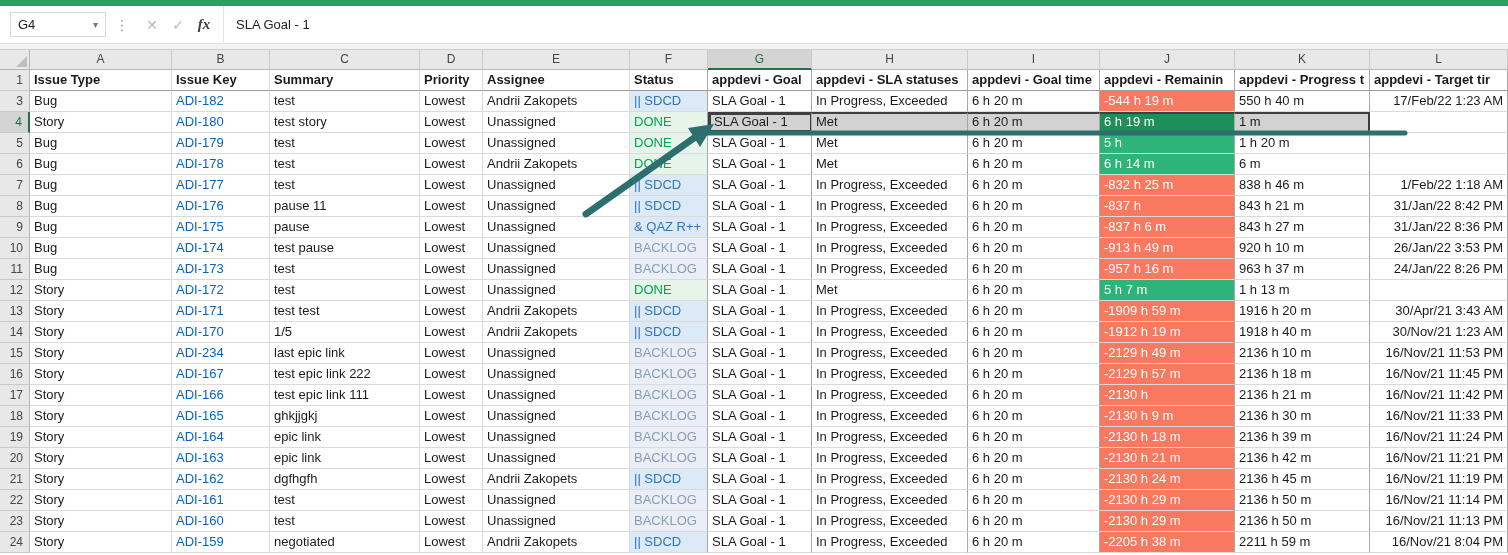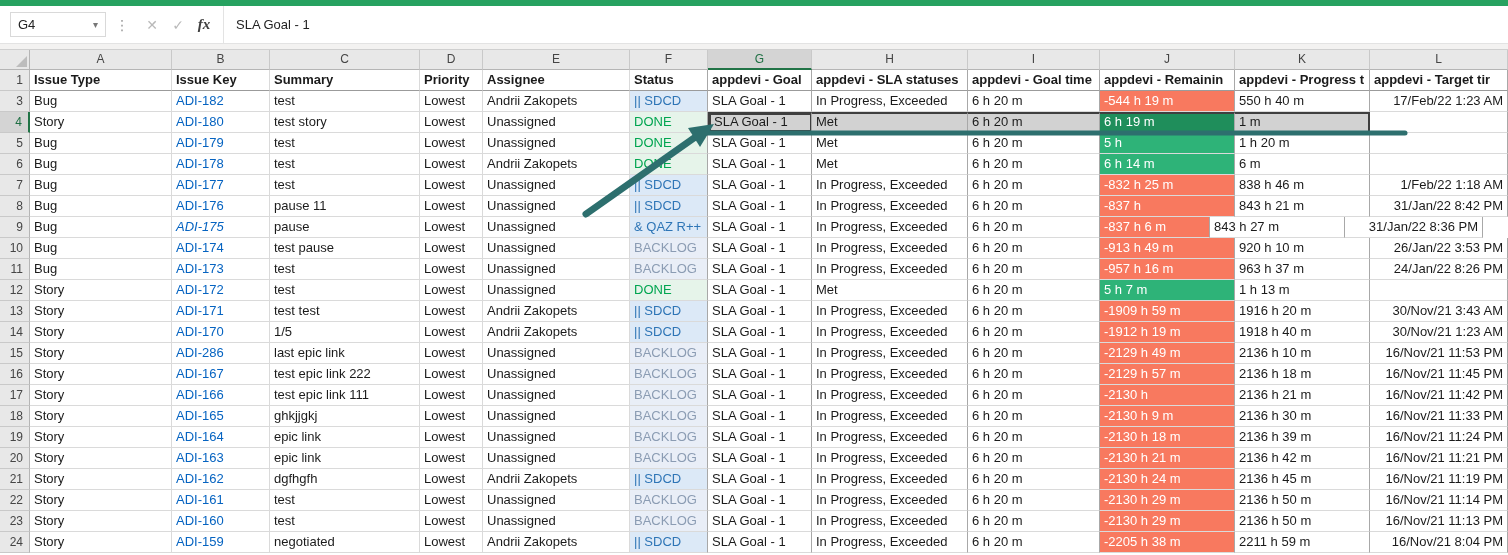--- a/index.html
+++ b/index.html
@@ -187,29 +187,29 @@
         <div class="cell dv" style="width: 104px;">SLA Goal - 1</div>
         <div class="cell dv" style="width: 156px;">In Progress, Exceeded</div>
         <div class="cell dv" style="width: 132px;">6 h 20 m</div>
         <div class="cell rem rem-neg dv" style="width: 135px;">-837 h</div>
         <div class="cell dv" style="width: 135px;">843 h 21 m</div>
         <div class="cell date dv" style="width: 138px;">31/Jan/22 8:42 PM</div>
       </div>
       <div class="row">
         <div class="rownum">9</div>
         <div class="cell" style="width: 142px;">Bug</div>
-        <div class="cell link" style="width: 98px; font-style: italic;">ADI-175</div>
+        <div class="cell link" style="width: 98px;">ADI-175</div>
         <div class="cell" style="width: 150px;">pause</div>
         <div class="cell" style="width: 63px;">Lowest</div>
         <div class="cell" style="width: 147px;">Unassigned</div>
         <div class="cell st st-qaz dv" style="width: 78px;">&amp; QAZ R++</div>
         <div class="cell dv" style="width: 104px;">SLA Goal - 1</div>
         <div class="cell dv" style="width: 156px;">In Progress, Exceeded</div>
         <div class="cell dv" style="width: 132px;">6 h 20 m</div>
-        <div class="cell rem rem-neg dv" style="width: 110px;">-837 h 6 m</div>
+        <div class="cell rem rem-neg dv" style="width: 135px;">-837 h 6 m</div>
         <div class="cell dv" style="width: 135px;">843 h 27 m</div>
         <div class="cell date dv" style="width: 138px;">31/Jan/22 8:36 PM</div>
       </div>
       <div class="row">
         <div class="rownum">10</div>
         <div class="cell" style="width: 142px;">Bug</div>
         <div class="cell link" style="width: 98px;">ADI-174</div>
         <div class="cell" style="width: 150px;">test pause</div>
         <div class="cell" style="width: 63px;">Lowest</div>
         <div class="cell" style="width: 147px;">Unassigned</div>
@@ -257,41 +257,41 @@
         <div class="cell link" style="width: 98px;">ADI-171</div>
         <div class="cell" style="width: 150px;">test test</div>
         <div class="cell" style="width: 63px;">Lowest</div>
         <div class="cell" style="width: 147px;">Andrii Zakopets</div>
         <div class="cell st st-sdcd dv" style="width: 78px;">|| SDCD</div>
         <div class="cell dv" style="width: 104px;">SLA Goal - 1</div>
         <div class="cell dv" style="width: 156px;">In Progress, Exceeded</div>
         <div class="cell dv" style="width: 132px;">6 h 20 m</div>
         <div class="cell rem rem-neg dv" style="width: 135px;">-1909 h 59 m</div>
         <div class="cell dv" style="width: 135px;">1916 h 20 m</div>
-        <div class="cell date dv" style="width: 138px;">30/Nov/21 3:43 AM</div>
+        <div class="cell date dv" style="width: 138px;">30/Apr/21 3:43 AM</div>
       </div>
       <div class="row">
         <div class="rownum">14</div>
         <div class="cell" style="width: 142px;">Story</div>
         <div class="cell link" style="width: 98px;">ADI-170</div>
         <div class="cell" style="width: 150px;">1/5</div>
         <div class="cell" style="width: 63px;">Lowest</div>
         <div class="cell" style="width: 147px;">Andrii Zakopets</div>
         <div class="cell st st-sdcd dv" style="width: 78px;">|| SDCD</div>
         <div class="cell dv" style="width: 104px;">SLA Goal - 1</div>
         <div class="cell dv" style="width: 156px;">In Progress, Exceeded</div>
         <div class="cell dv" style="width: 132px;">6 h 20 m</div>
         <div class="cell rem rem-neg dv" style="width: 135px;">-1912 h 19 m</div>
         <div class="cell dv" style="width: 135px;">1918 h 40 m</div>
         <div class="cell date dv" style="width: 138px;">30/Nov/21 1:23 AM</div>
       </div>
       <div class="row">
         <div class="rownum">15</div>
         <div class="cell" style="width: 142px;">Story</div>
-        <div class="cell link" style="width: 98px;">ADI-286</div>
+        <div class="cell link" style="width: 98px;">ADI-234</div>
         <div class="cell" style="width: 150px;">last epic link</div>
         <div class="cell" style="width: 63px;">Lowest</div>
         <div class="cell" style="width: 147px;">Unassigned</div>
         <div class="cell st st-backlog dv" style="width: 78px;">BACKLOG</div>
         <div class="cell dv" style="width: 104px;">SLA Goal - 1</div>
         <div class="cell dv" style="width: 156px;">In Progress, Exceeded</div>
         <div class="cell dv" style="width: 132px;">6 h 20 m</div>
         <div class="cell rem rem-neg dv" style="width: 135px;">-2129 h 49 m</div>
         <div class="cell dv" style="width: 135px;">2136 h 10 m</div>
         <div class="cell date dv" style="width: 138px;">16/Nov/21 11:53 PM</div>

